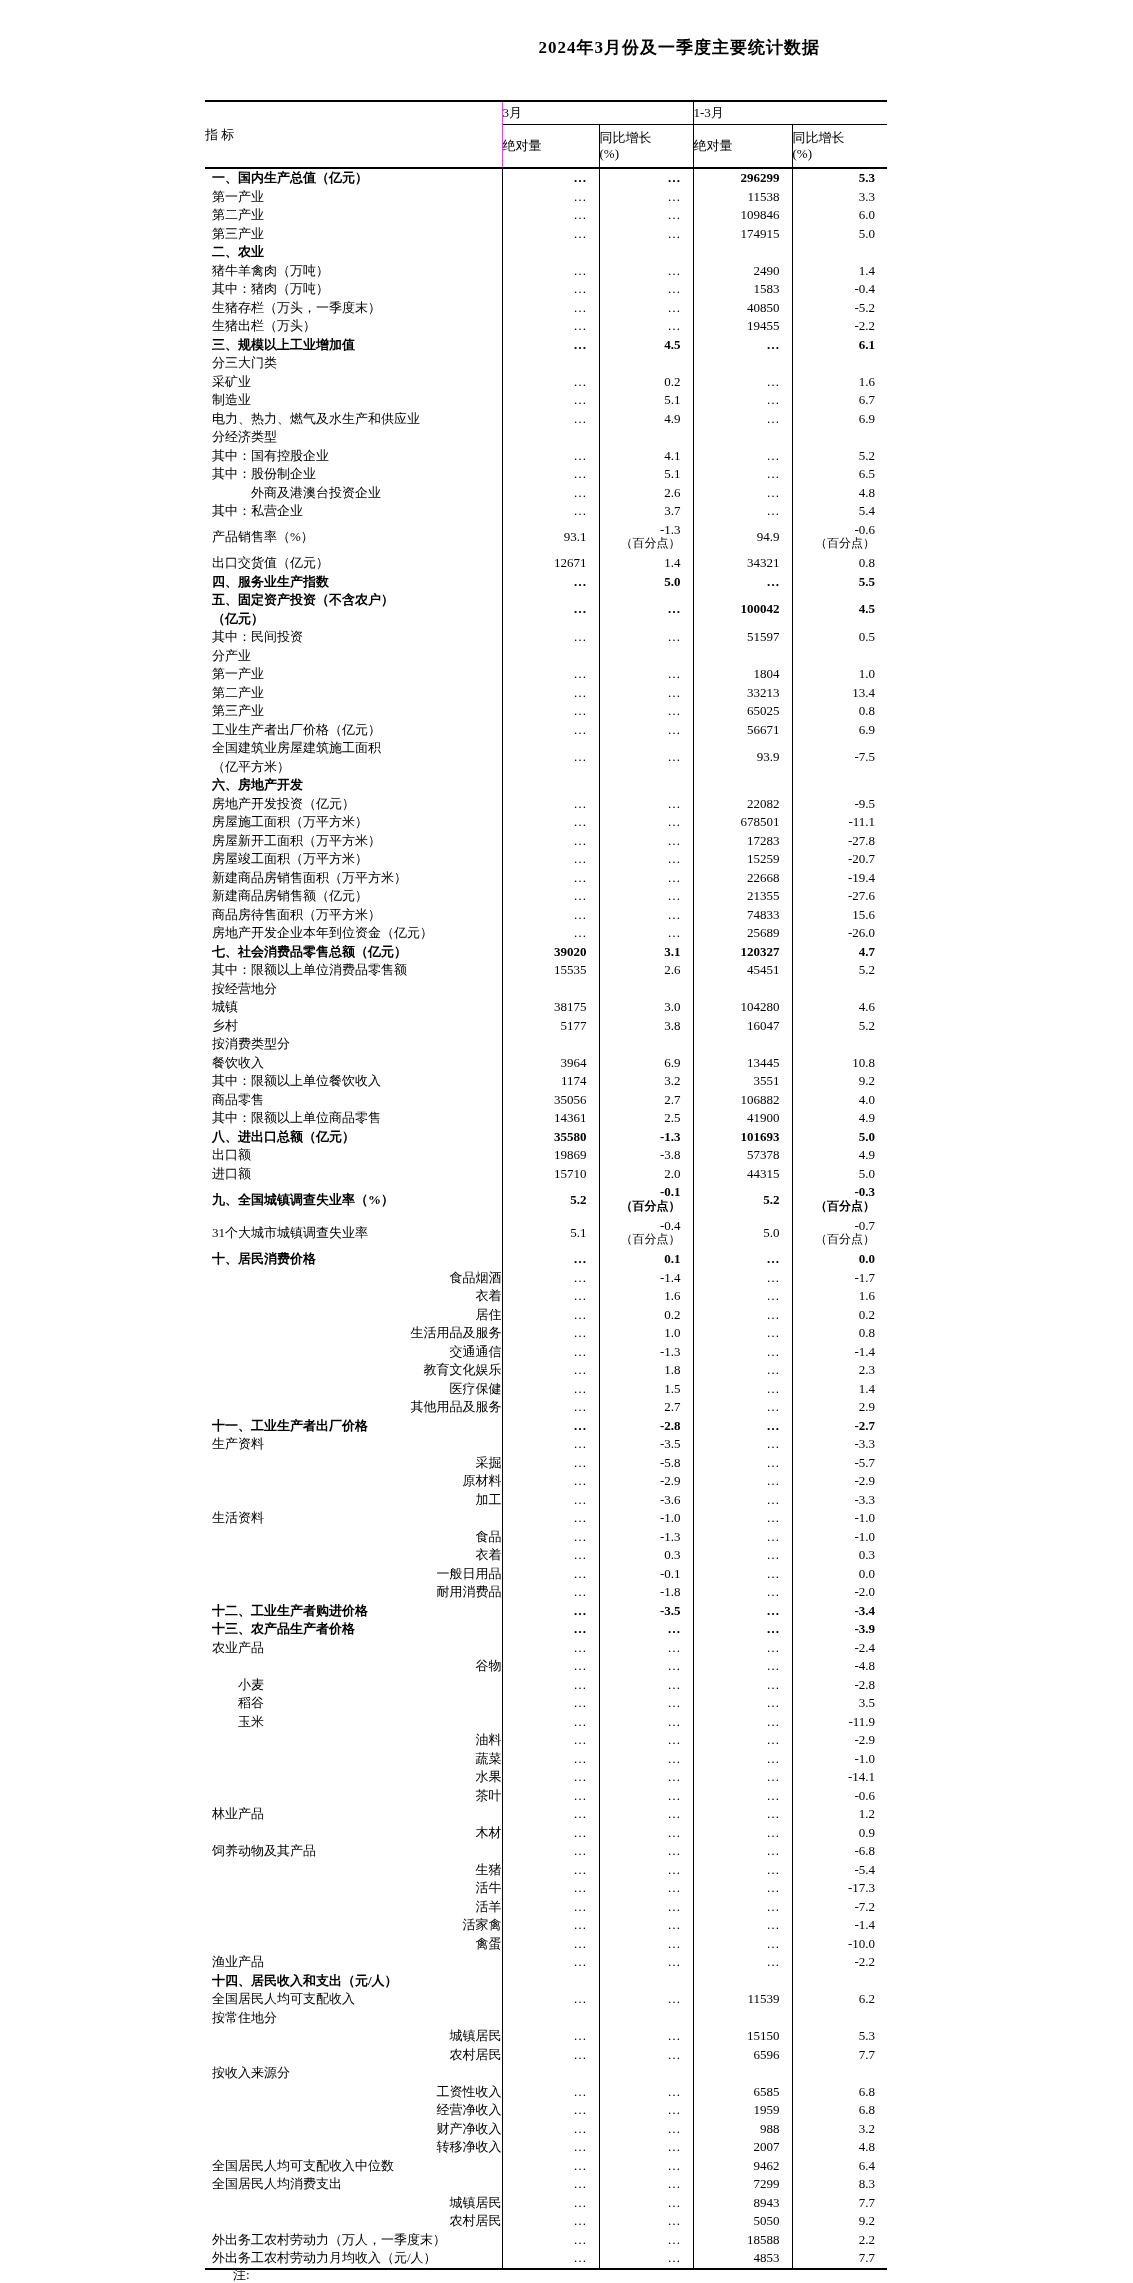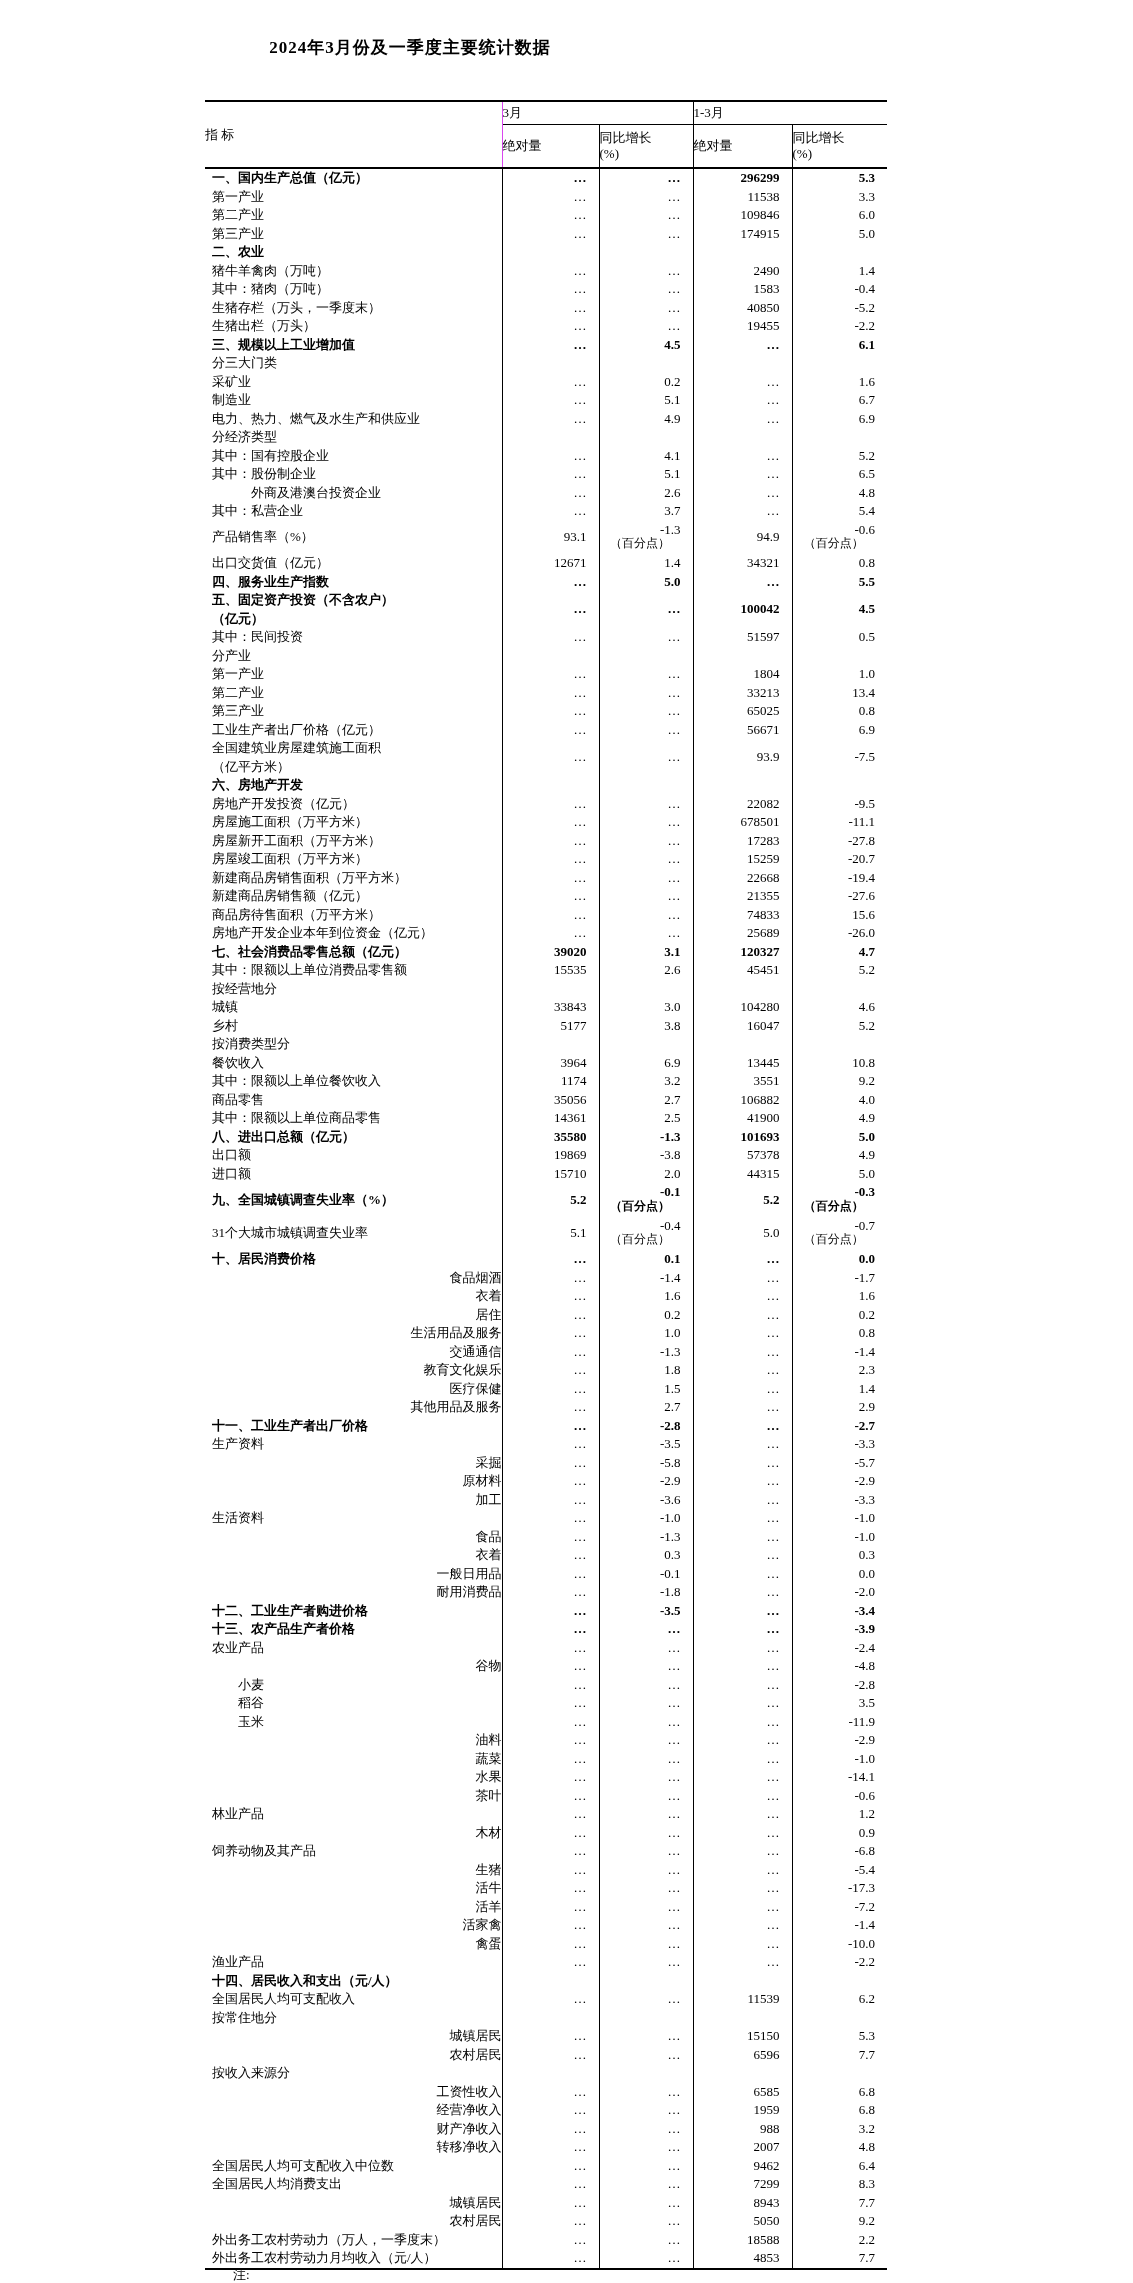--- a/index.html
+++ b/index.html
@@ -1,21 +1,21 @@
 <!DOCTYPE html>
 <html><head>
 <meta charset="utf-8">
 <style>
   html,body{margin:0;padding:0;}
   body{
     width:1133px;height:2283px;position:relative;background:#ffffff;color:#000;
     font-family:"Liberation Serif","DejaVu Serif",serif;
   }
   .page-title{
-    position:absolute;top:36px;left:0;width:820px;text-align:center;
+    position:absolute;top:36px;left:0;width:820px;text-align:right;
     font-size:17px;font-weight:bold;letter-spacing:1px;
   }
   table.stat-table{
     position:absolute;left:205px;top:100px;width:682px;
     border-collapse:collapse;table-layout:fixed;
     font-size:13px;
     border-top:2px solid #000;border-bottom:2px solid #000;
   }
   thead th{font-weight:normal;padding:0;text-align:left;vertical-align:middle;}
   th.th-indicator{border-right:1px solid #d946ef;border-bottom:2px solid #000;}
@@ -27,21 +27,21 @@
   tbody td.label{
     border-right:1px solid #000;padding-left:7px;line-height:18.5px;
     white-space:pre-line;overflow:hidden;
   }
   tbody td.label.ind1{padding-left:20px;text-align:right;}
   tbody td.label.ind2{padding-left:33px;}
   tbody td.label.ind3{padding-left:46px;}
   tbody td.val{text-align:right;padding-right:12px;border-right:1px solid #000;line-height:18.5px;}
   tbody td.val.last{border-right:0;}
   tbody td.val .main{line-height:18.5px;}
-  tbody td.val .subnote{line-height:13px;font-size:12px;padding-bottom:4px;margin-top:-2px;text-align:center;}
+  tbody td.val .subnote{line-height:13px;font-size:12px;padding-bottom:4px;margin-top:-2px;}
   tbody tr.bold{font-weight:bold;}
   .footnote{position:absolute;left:233px;top:2266px;font-size:13px;}
 </style>
 </head>
 <body>
 
 <div class="page-title">2024年3月份及一季度主要统计数据</div>
 
 <table class="stat-table">
   <colgroup>
@@ -695,21 +695,21 @@
         <td class="val">
           <div class="main"></div>
         </td>
         <td class="val last">
           <div class="main"></div>
         </td>
       </tr>
       <tr>
         <td class="label">城镇</td>
         <td class="val">
-          <div class="main">33843</div>
+          <div class="main">38175</div>
         </td>
         <td class="val">
           <div class="main">3.0</div>
         </td>
         <td class="val">
           <div class="main">104280</div>
         </td>
         <td class="val last">
           <div class="main">4.6</div>
         </td>

